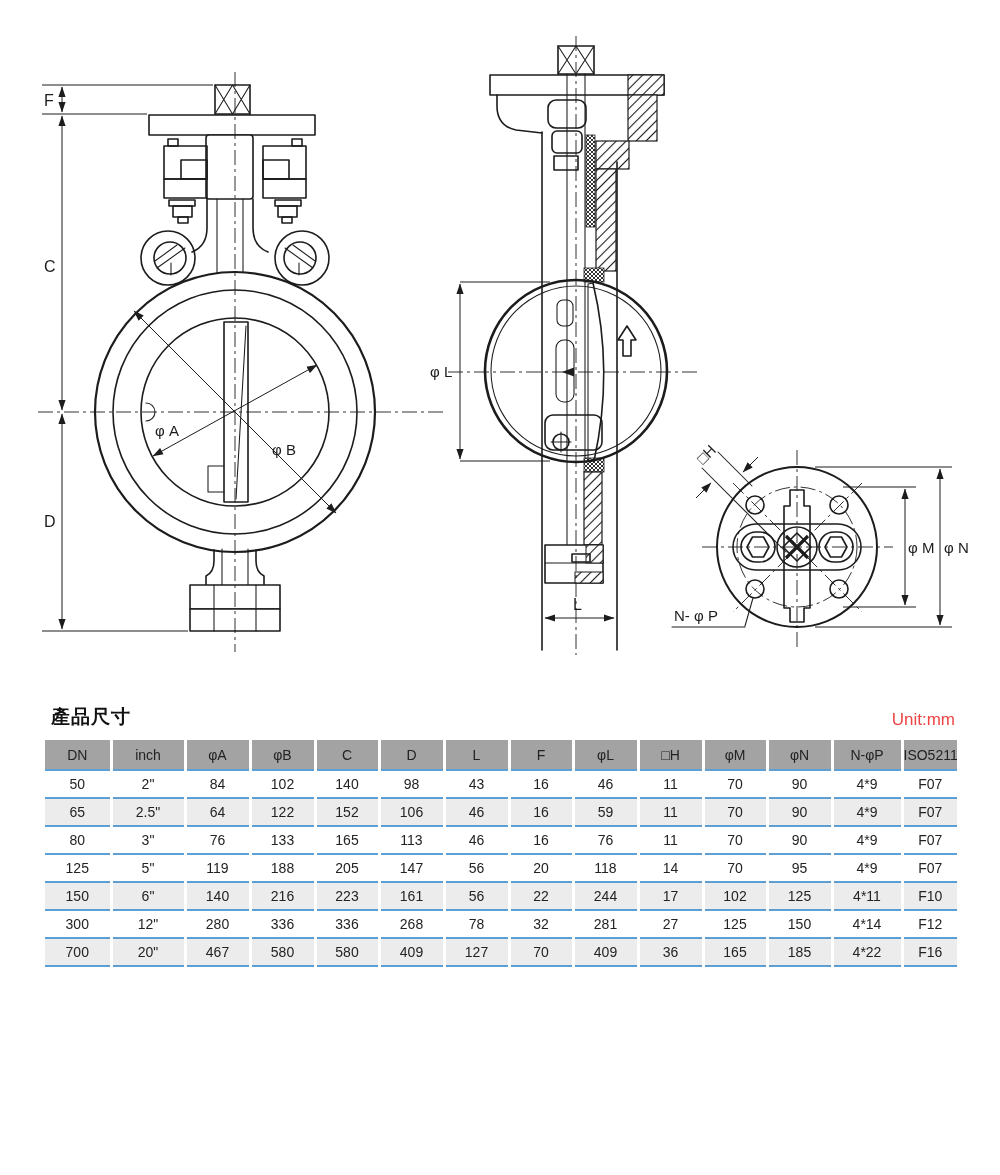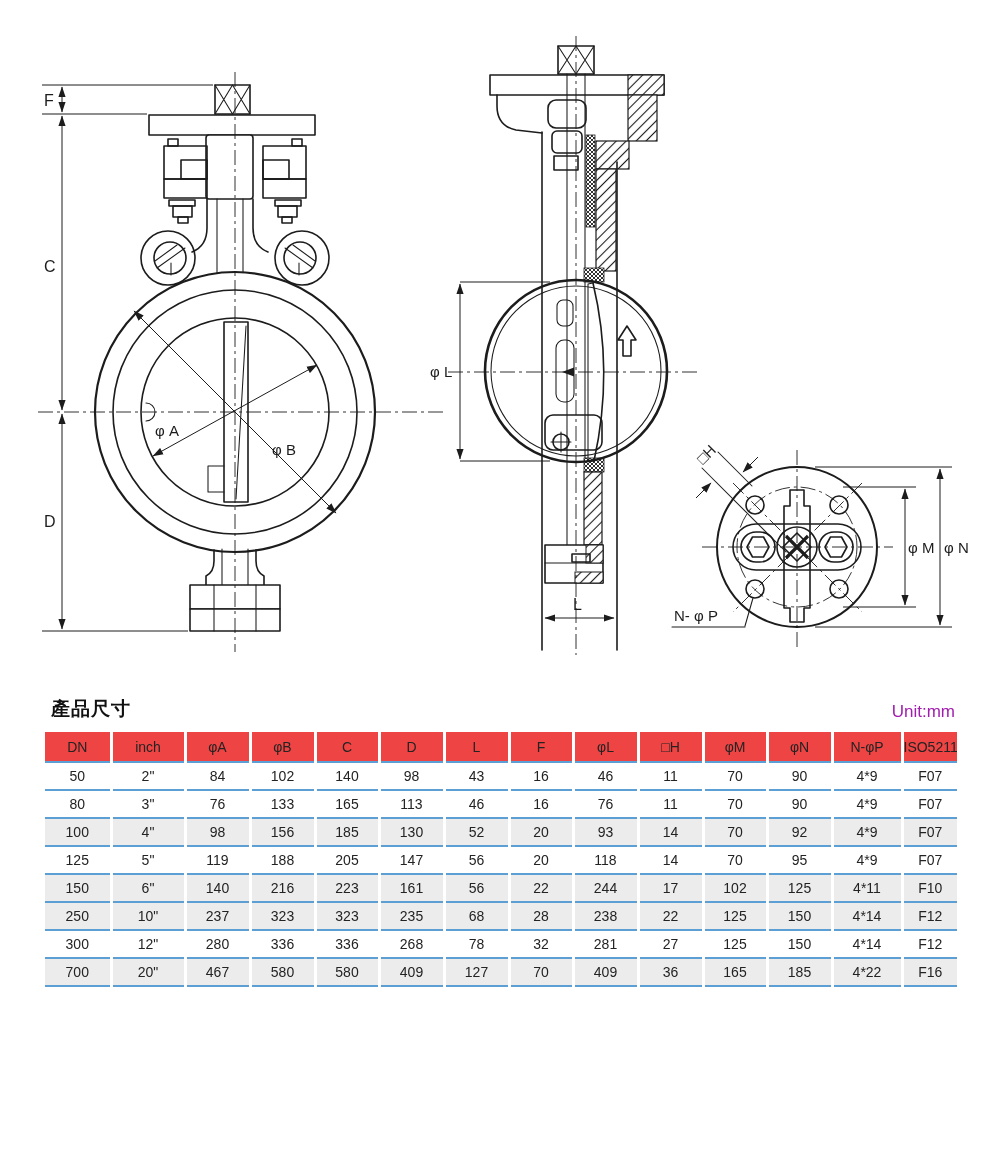--- a/index.html
+++ b/index.html
@@ -12,31 +12,31 @@
   .olw { fill:#fff;  stroke:#1c1c1c; stroke-width:1.6; stroke-linejoin:round; }
   .thin{ fill:none; stroke:#1c1c1c; stroke-width:1.05; stroke-linejoin:round; stroke-linecap:round; }
   .bold{ fill:none; stroke:#1c1c1c; stroke-width:2.6; }
   .cl  { fill:none; stroke:#1c1c1c; stroke-width:0.9; stroke-dasharray:15 4 3 4; }
   .dim { fill:none; stroke:#1c1c1c; stroke-width:1; }
   .lbl { font-family:"Liberation Sans","DejaVu Sans",sans-serif; font-size:16px; fill:#1c1c1c; }
   .lbls{ font-family:"Liberation Sans","DejaVu Sans",sans-serif; font-size:15px; fill:#1c1c1c; }
 
   
   .table-sec { position:absolute; left:45px; top:696px; width:912px; }
-  .tbl-head { display:flex; justify-content:space-between; align-items:flex-end; padding:0 2px 10px 6px; }
+  .tbl-head { display:flex; justify-content:space-between; align-items:flex-end; padding:0 2px 10px 6px;margin-top:8px; }
   .tbl-title { font-size:19px; font-weight:bold; color:#111; letter-spacing:1px; }
-  .tbl-unit  { font-size:17px; color:#a21caf; }
+  .tbl-unit  { font-size:17px; color:#ef4444; }
   table.dim-table { width:912px; border-collapse:collapse; table-layout:fixed; }
   .dim-table th, .dim-table td {
     text-align:center; font-size:14px; color:#232323; height:26px; padding:0;
     border-right:3px solid #fff; border-bottom:2px solid #5b9fd4; font-weight:normal;
     white-space:nowrap; overflow:hidden;
   }
   .dim-table th:last-child, .dim-table td:last-child { border-right:none; }
-  .dim-table thead th { background:#ef4444; height:29px; }
+  .dim-table thead th { background:#a3a3a3; height:29px; }
   .dim-table tbody tr.alt td { background:#ececec; }
 </style>
 </head>
 <body>
 
 <div class="sheet">
 
   <svg class="drawing" width="1000" height="675" viewBox="0 0 1000 675">
     <defs>
       <marker id="arr" viewBox="0 0 10 8" refX="9.5" refY="4" markerWidth="11" markerHeight="8.5" orient="auto-start-reverse">
@@ -301,52 +301,52 @@
             <td>98</td>
             <td>43</td>
             <td>16</td>
             <td>46</td>
             <td>11</td>
             <td>70</td>
             <td>90</td>
             <td>4*9</td>
             <td>F07</td>
           </tr>
+          <tr class="alt">
+            <td>65</td>
+            <td>2.5"</td>
+            <td>64</td>
+            <td>122</td>
+            <td>152</td>
+            <td>106</td>
+            <td>46</td>
+            <td>16</td>
+            <td>59</td>
+            <td>11</td>
+            <td>70</td>
+            <td>90</td>
+            <td>4*9</td>
+            <td>F07</td>
+          </tr>
           <tr>
             <td>80</td>
             <td>3"</td>
             <td>76</td>
             <td>133</td>
             <td>165</td>
             <td>113</td>
             <td>46</td>
             <td>16</td>
             <td>76</td>
             <td>11</td>
             <td>70</td>
             <td>90</td>
             <td>4*9</td>
             <td>F07</td>
           </tr>
-          <tr class="alt">
-            <td>100</td>
-            <td>4"</td>
-            <td>98</td>
-            <td>156</td>
-            <td>185</td>
-            <td>130</td>
-            <td>52</td>
-            <td>20</td>
-            <td>93</td>
-            <td>14</td>
-            <td>70</td>
-            <td>92</td>
-            <td>4*9</td>
-            <td>F07</td>
-          </tr>
           <tr>
             <td>125</td>
             <td>5"</td>
             <td>119</td>
             <td>188</td>
             <td>205</td>
             <td>147</td>
             <td>56</td>
             <td>20</td>
             <td>118</td>
@@ -365,36 +365,20 @@
             <td>161</td>
             <td>56</td>
             <td>22</td>
             <td>244</td>
             <td>17</td>
             <td>102</td>
             <td>125</td>
             <td>4*11</td>
             <td>F10</td>
           </tr>
-          <tr class="alt">
-            <td>250</td>
-            <td>10"</td>
-            <td>237</td>
-            <td>323</td>
-            <td>323</td>
-            <td>235</td>
-            <td>68</td>
-            <td>28</td>
-            <td>238</td>
-            <td>22</td>
-            <td>125</td>
-            <td>150</td>
-            <td>4*14</td>
-            <td>F12</td>
-          </tr>
           <tr>
             <td>300</td>
             <td>12"</td>
             <td>280</td>
             <td>336</td>
             <td>336</td>
             <td>268</td>
             <td>78</td>
             <td>32</td>
             <td>281</td>

